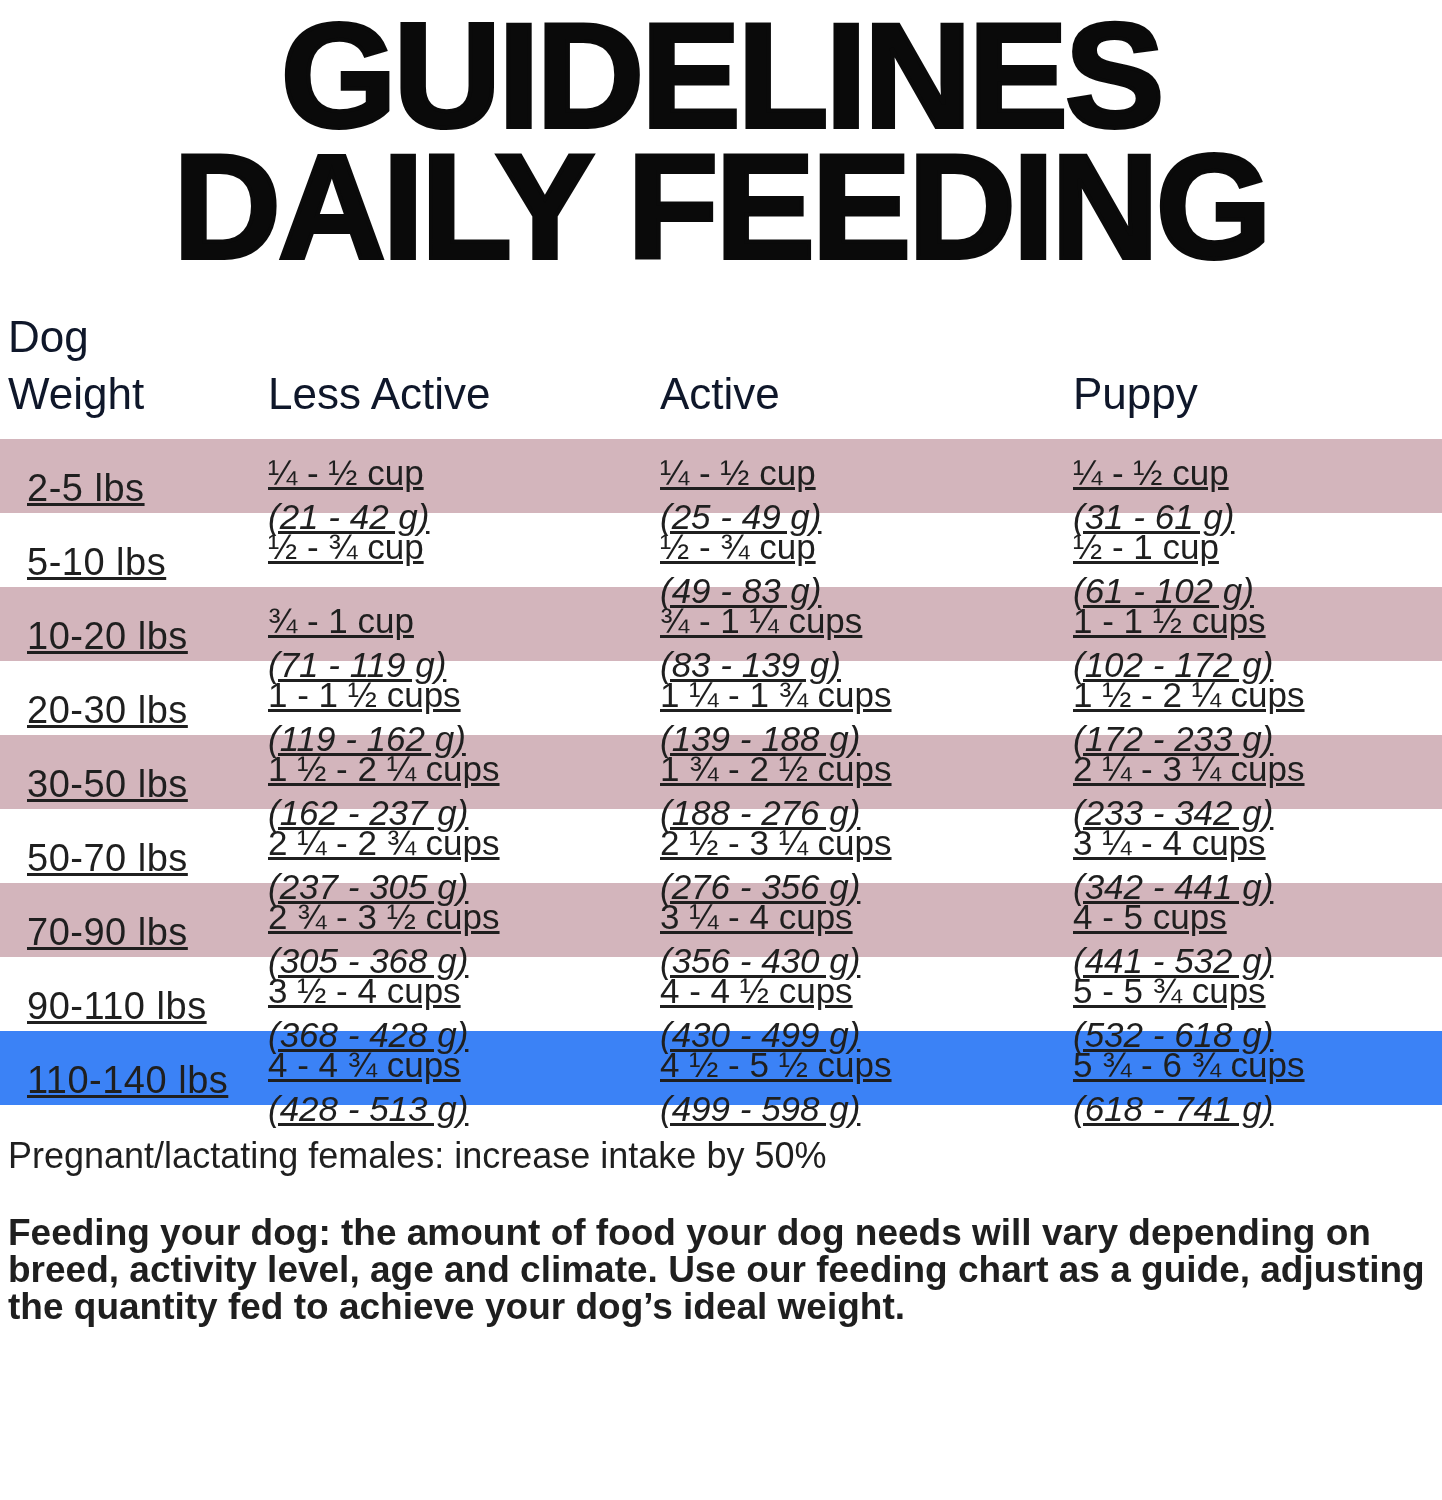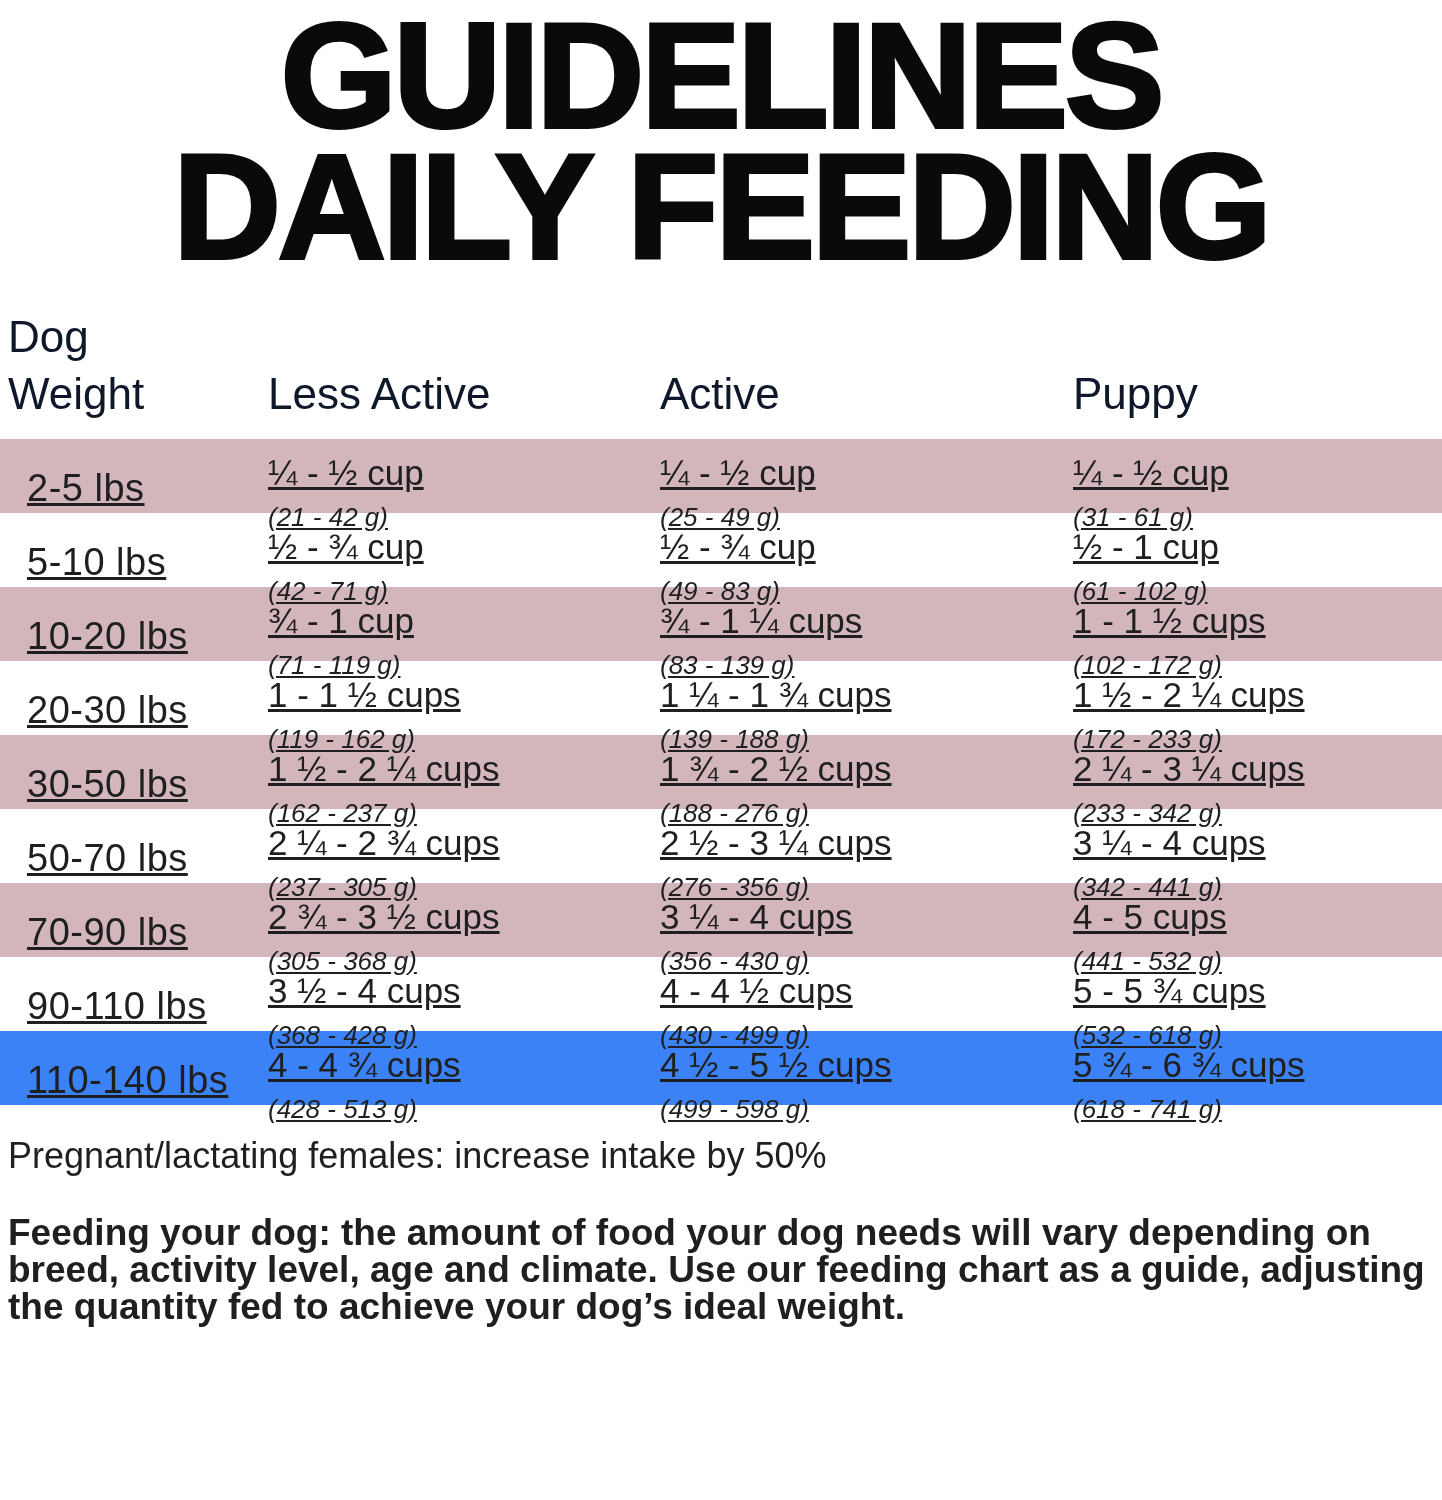--- a/index.html
+++ b/index.html
@@ -22,21 +22,21 @@
   .thead .weight-head{padding-left:8px;}
   .tbody{margin-top:16px;}
   .row{height:74px;text-decoration:underline;}
   .row.pink{background:#d3b5bc;}
   .wcell{
     display:flex;align-items:center;padding-left:27px;
     font-size:38px;letter-spacing:.5px;
   }
   .cell{padding-top:12px;}
   .cups{font-size:35px;line-height:44px;}
-  .grams{font-size:26px;line-height:44px;font-style:italic;}
+  .grams{font-size:35px;line-height:44px;font-style:italic;}
   .note-big{font-size:36px;margin:30px 8px 0 8px;}
   .para{font-size:37px;line-height:37px;margin:37px 8px 0 8px;max-width:1430px;font-weight:bold;}
 </style>
 </head>
 <body>
 
 <div>
 
   <div class="title">
     <div>GUIDELINES</div>
@@ -68,21 +68,20 @@
       <div class="cell">
         <div class="cups">¼ - ½ cup</div>
         <div class="grams">(31 - 61 g)</div>
       </div>
     </div>
 
     <div class="grid row">
       <div class="wcell">5-10 lbs</div>
       <div class="cell">
         <div class="cups">½ - ¾ cup</div>
-        <div class="grams">(42 - 71 g)</div>
       </div>
       <div class="cell">
         <div class="cups">½ - ¾ cup</div>
         <div class="grams">(49 - 83 g)</div>
       </div>
       <div class="cell">
         <div class="cups">½ - 1 cup</div>
         <div class="grams">(61 - 102 g)</div>
       </div>
     </div>

